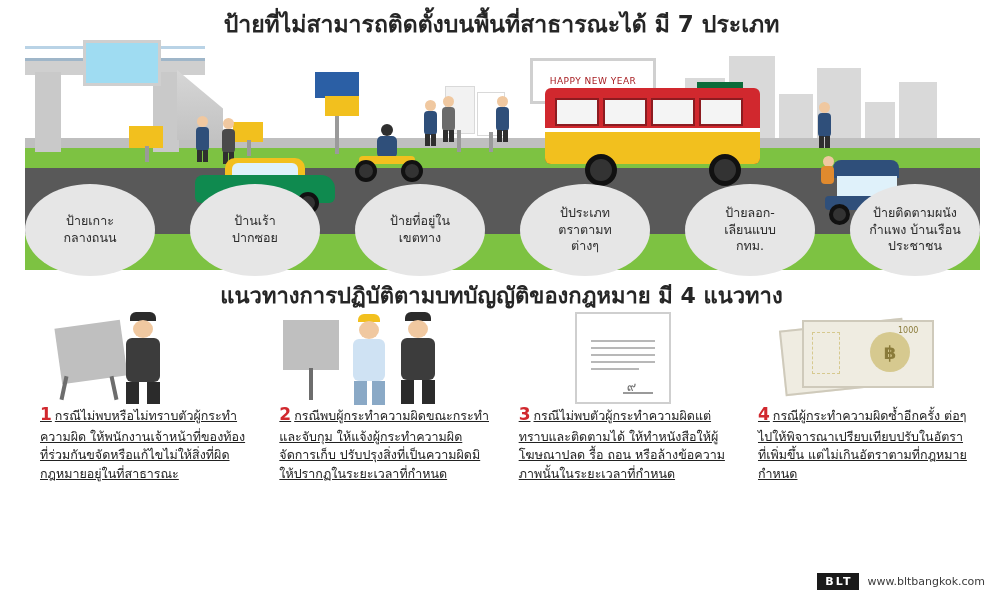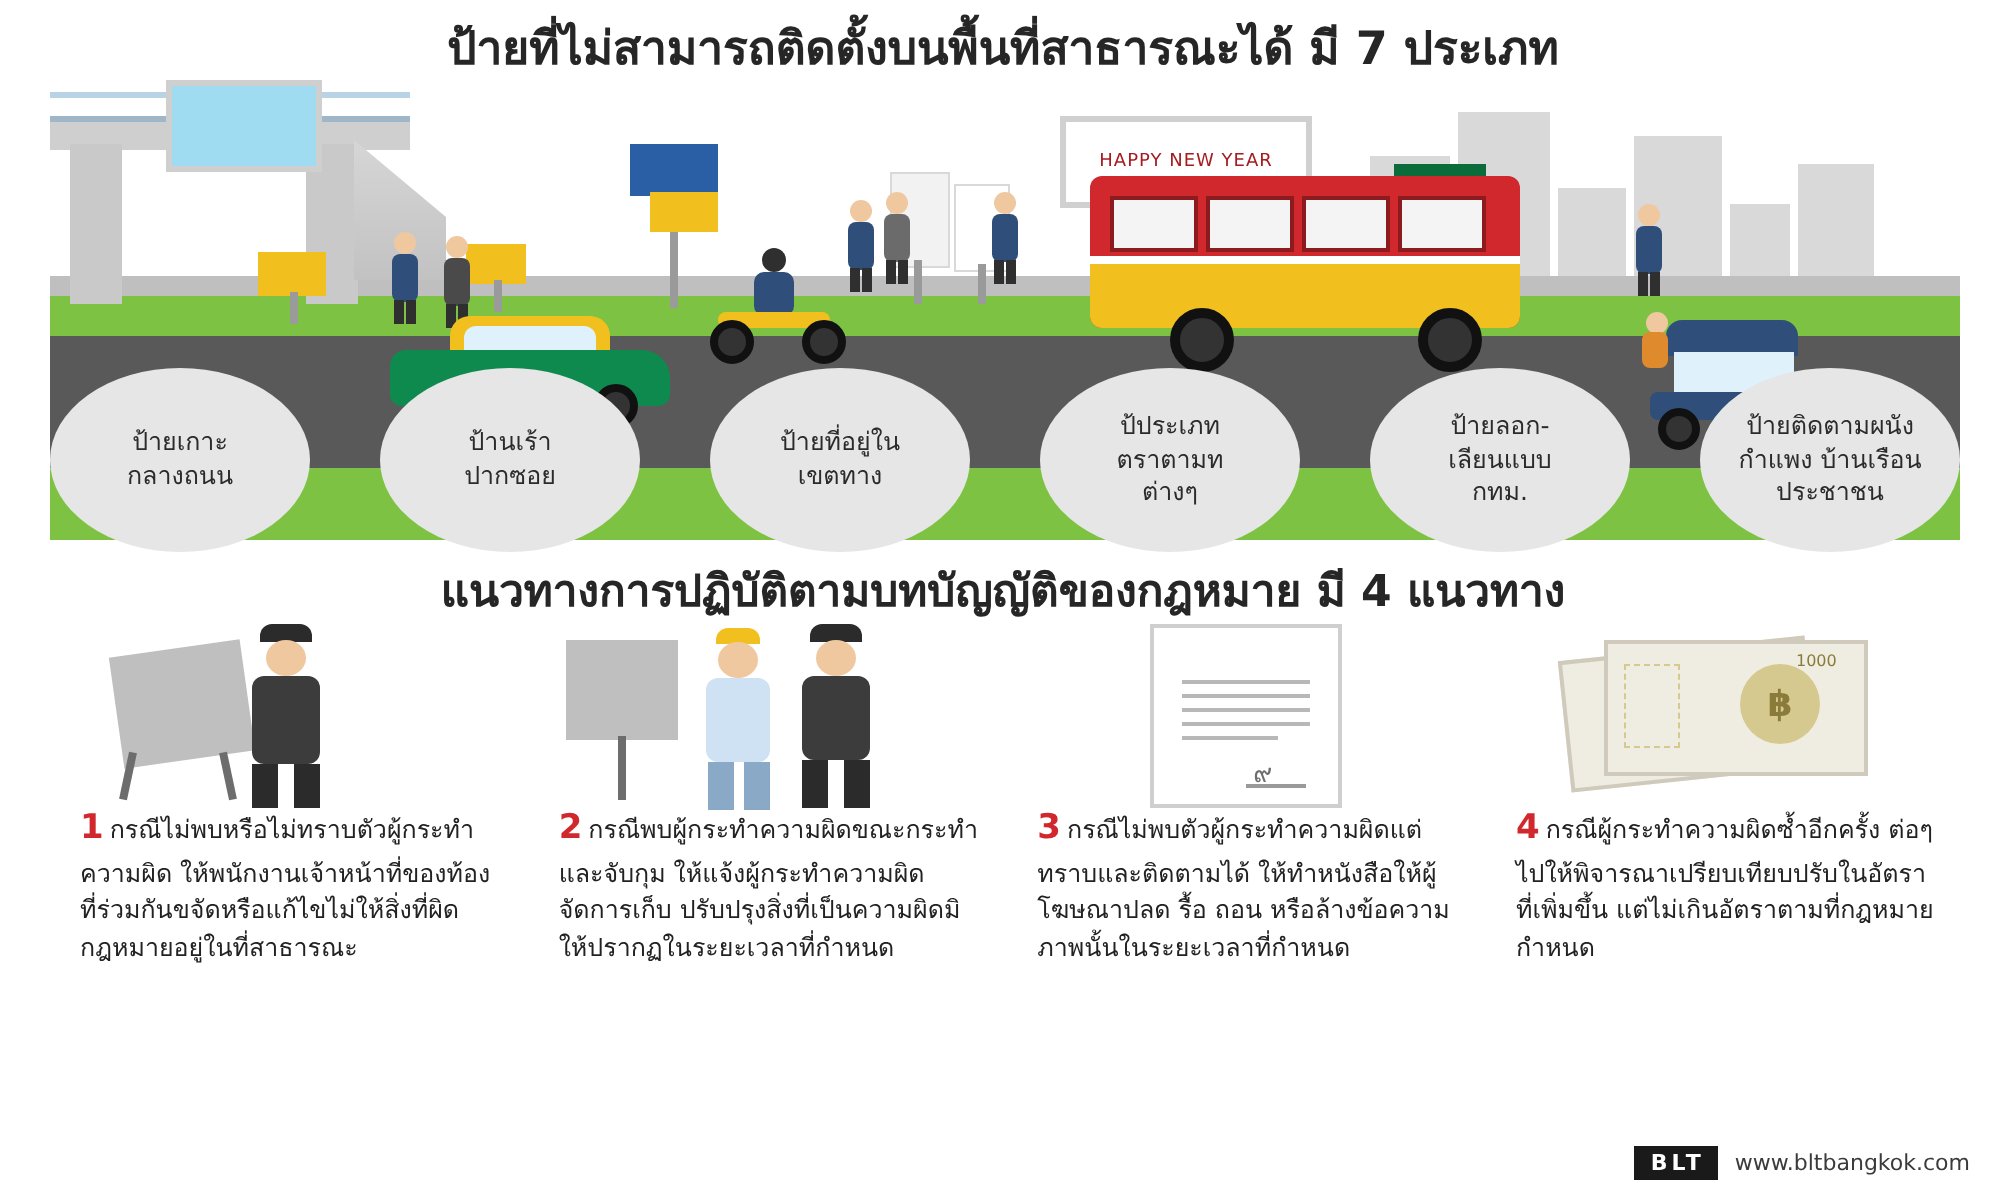--- a/index.html
+++ b/index.html
@@ -194,20 +194,21 @@
     display: flex;
     justify-content: space-between;
   }
   .col { width: 212px; position: relative; }
   .col-illus { height: 92px; position: relative; }
   .col-text {
     font-size: 12.5px;
     line-height: 1.5;
     color: #222;
     text-align: left;
+    text-decoration: underline;
   }
   .num {
     color: #d1282e;
     font-weight: bold;
     font-size: 17px;
     margin-right: 3px;
   }
 
   
   .board-grey { position: absolute; background: #bfbfbf; }

